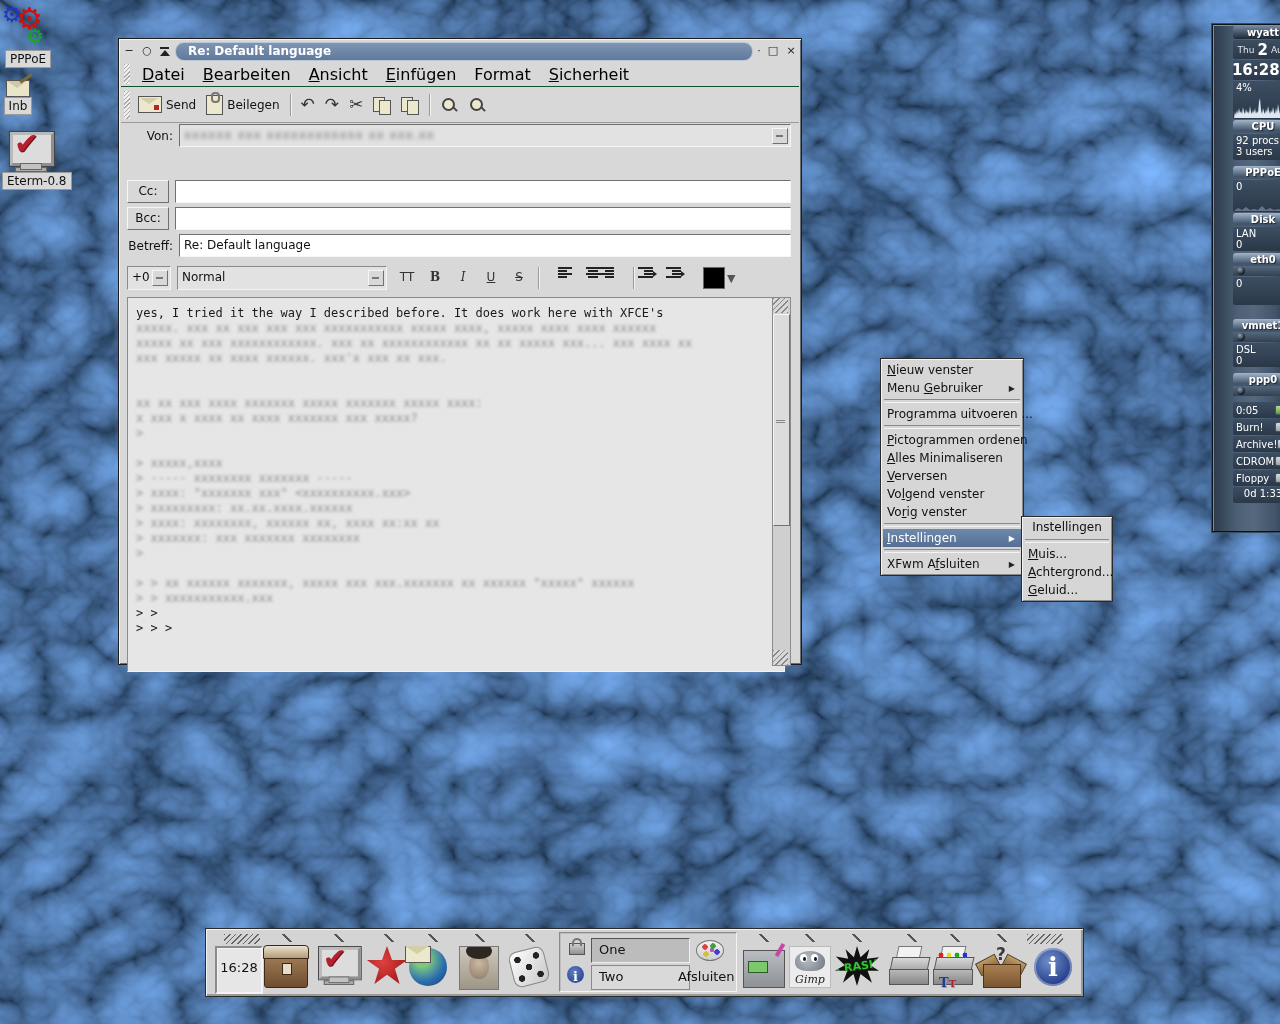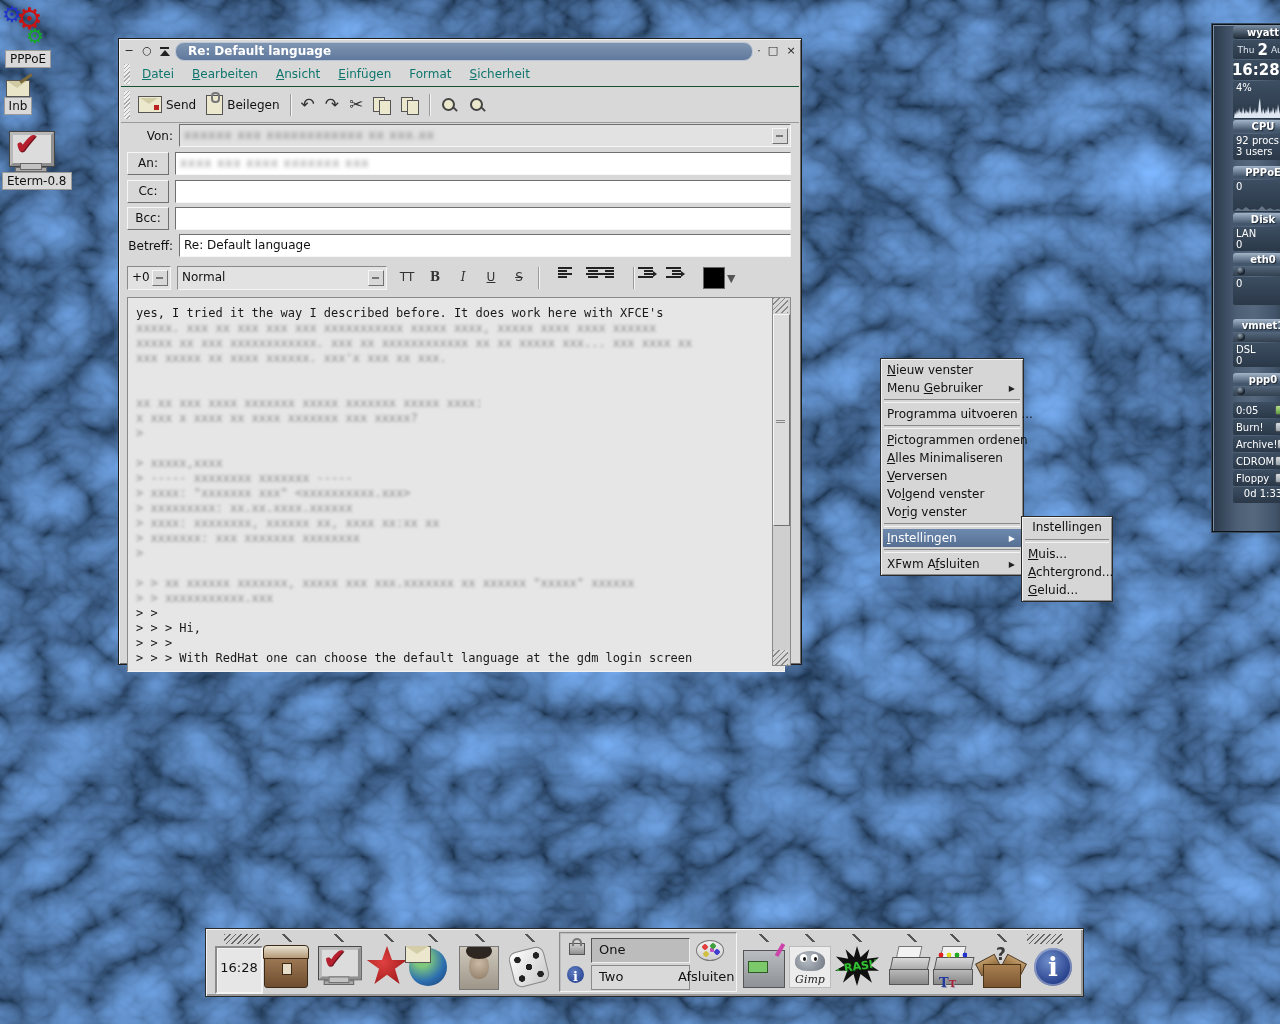--- a/index.html
+++ b/index.html
@@ -40,21 +40,21 @@
      box-shadow:inset 1px 1px 0 #f4f4f4,inset -1px -1px 0 #6e6e6e;}
   #titlebar{position:absolute;left:2px;top:2px;right:2px;height:20px;display:flex;align-items:center;gap:2px;}
   .tbtn{width:16px;height:16px;color:#222;font-size:11px;line-height:15px;text-align:center;cursor:default;}
   .shadeicon{position:relative;width:16px;height:16px;}
   .shadeicon:before{content:"";position:absolute;left:3px;top:4px;width:9px;height:2px;background:#222;}
   .shadeicon:after{content:"";position:absolute;left:3px;top:7px;border-left:5px solid transparent;
      border-right:5px solid transparent;border-bottom:6px solid #222;}
   #titlepill{flex:1;height:17px;background:linear-gradient(#7e95b2,#60789c);border:1px solid #b9c6d6;
      border-radius:9px;color:#fff;font-weight:bold;font-size:12px;line-height:16px;padding-left:12px;}
   #menubar{position:absolute;left:2px;top:23px;right:2px;height:24px;background:#d8d8d8;
-     border-bottom:6px solid #14532d;display:flex;align-items:center;font-size:12px;color:#0f766e;}
+     border-bottom:6px solid #14532d;display:flex;align-items:center;font-size:16px;color:#000000;}
   .grip{width:6px;height:80%;margin:0 3px;background:repeating-linear-gradient(135deg,#aaa 0 1px,#eee 1px 3px);}
   .menuitem{padding:3px 9px;}
   u{text-decoration:underline;}
   #toolbar{position:absolute;left:2px;top:48px;right:2px;height:35px;background:#d8d8d8;
      border-bottom:1px solid #9a9a9a;display:flex;align-items:center;font-size:12px;color:#111;}
   .tool{display:flex;align-items:center;gap:4px;padding:2px 5px;}
   .tsep{width:1px;height:22px;background:#9a9a9a;margin:0 5px;box-shadow:1px 0 0 #f4f4f4;}
   .env2{position:relative;width:22px;height:15px;background:#ece8cd;border:1px solid #555;}
   .env2:before{content:"";position:absolute;left:1px;top:1px;border-left:9px solid transparent;
      border-right:9px solid transparent;border-top:6px solid #d3cda8;}
@@ -342,26 +342,20 @@
       </span>
   </div>
 
   <div class="crow" style="top:85px;">
     <span class="clabel">Von:</span>
     <span class="cfield gray sunken">
       <span class="redact dk">xxxxxx xxx xxxxxxxxxxxx xx xxx.xx</span>
       <span class="dropbtn raised"></span>
     </span>
   </div>
-  <div class="crow" style="top:113px;">
-    <span class="cbutton raised">An:</span>
-    <span class="cfield sunken">
-      <span class="redact">xxxx xxx xxxx xxxxxxx xxx</span>
-    </span>
-  </div>
   <div class="crow" style="top:141px;">
     <span class="cbutton raised">Cc:</span>
     <span class="cfield sunken"></span>
   </div>
   <div class="crow" style="top:168px;">
     <span class="cbutton raised">Bcc:</span>
     <span class="cfield sunken"></span>
   </div>
   <div class="crow" style="top:195px;">
     <span class="clabel">Betreff:</span>
@@ -410,23 +404,21 @@
       <div class="bline rx">&gt; ----- xxxxxxxx xxxxxxx -----</div>
       <div class="bline rx">&gt; xxxx: "xxxxxxx xxx" &lt;xxxxxxxxxx.xxx&gt;</div>
       <div class="bline rx">&gt; xxxxxxxxx: xx.xx.xxxx.xxxxxx</div>
       <div class="bline rx">&gt; xxxx: xxxxxxxx, xxxxxx xx, xxxx xx:xx xx</div>
       <div class="bline rx">&gt; xxxxxxx: xxx xxxxxxx xxxxxxxx</div>
       <div class="bline rx">&gt;</div>
       <div class="bline">&nbsp;</div>
       <div class="bline rx">&gt; &gt; xx xxxxxx xxxxxxx, xxxxx xxx xxx.xxxxxxx xx xxxxxx "xxxxx" xxxxxx</div>
       <div class="bline rx">&gt; &gt; xxxxxxxxxxx.xxx</div>
       <div class="bline">&gt; &gt;</div>
-      <div class="bline">&gt; &gt; &gt; Hi,</div>
       <div class="bline">&gt; &gt; &gt;</div>
-      <div class="bline">&gt; &gt; &gt; With RedHat one can choose the default language at the gdm login screen</div>
     </div>
 
   <div id="vscroll">
     <span class="sarrow top"></span>
     <span id="sthumb"></span>
     <span class="sarrow bot"></span>
   </div>
 </div>
 
 <div id="ctx" class="xmenu">

